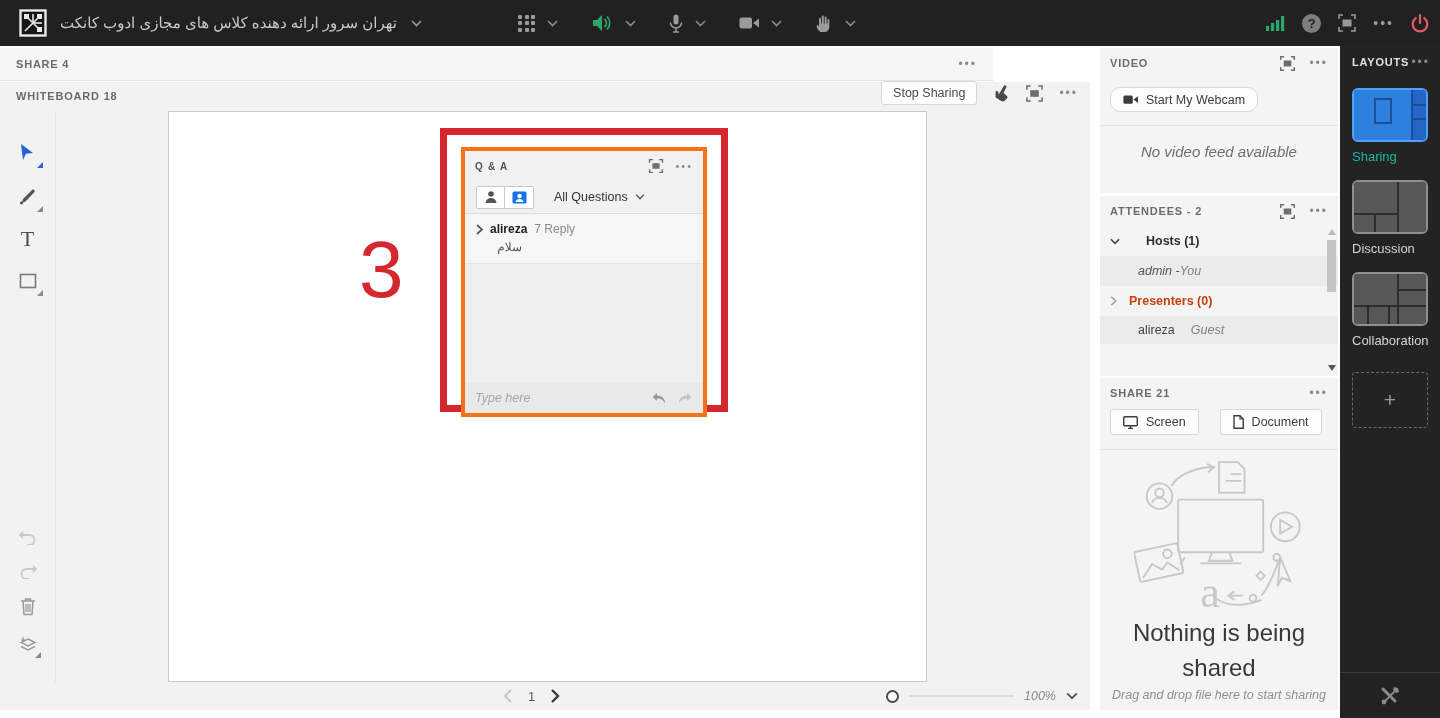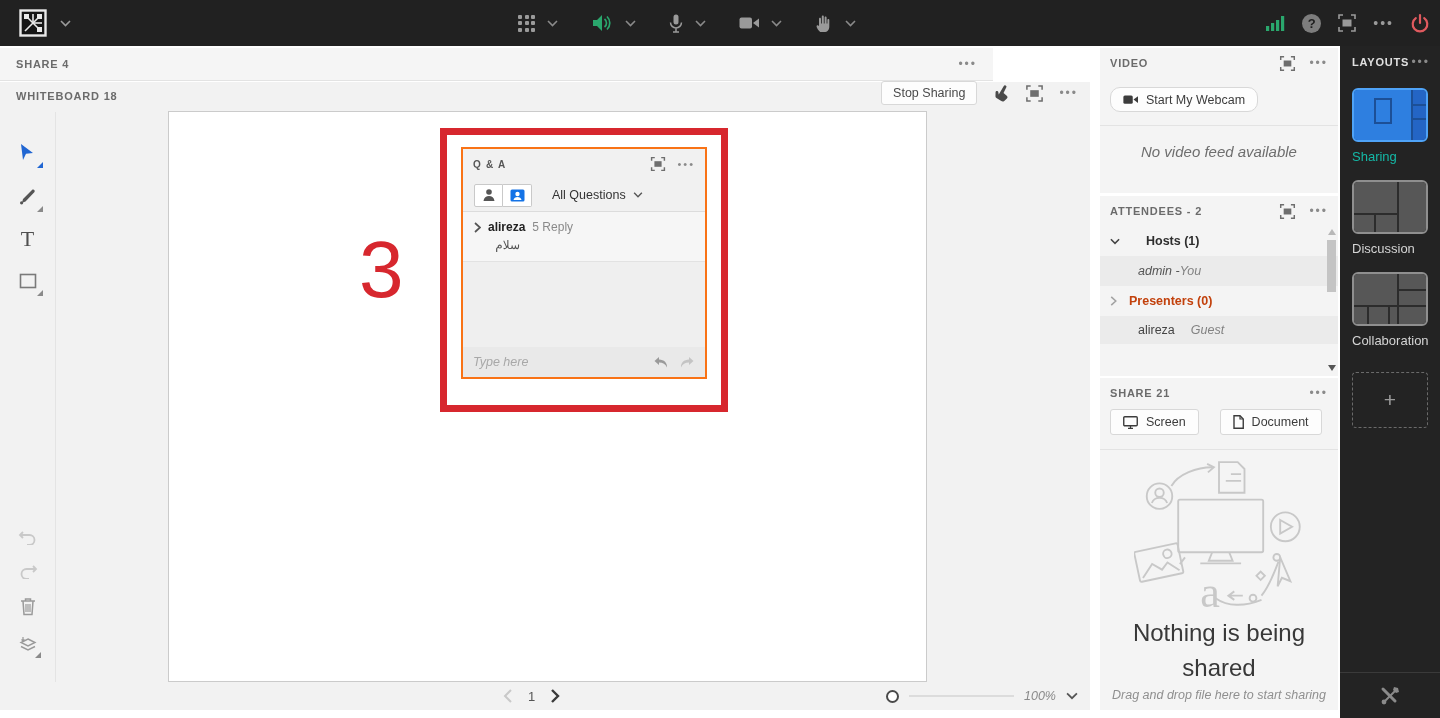--- a/index.html
+++ b/index.html
@@ -42,22 +42,22 @@
   #tool-shape { margin-top:16px; }
   #wb-tools-bottom { margin-top:auto; margin-bottom:26px; display:flex; flex-direction:column; gap:18px; align-items:center; }
   #wb-canvas { position:absolute; left:168px; top:29px; width:759px; height:571px;
     background:#fff; border:1px solid #cbcbcb; }
   #wb-annotation-3 { position:absolute; left:190px; top:118px; font-size:80px; font-weight:300;
     color:#d7272e; line-height:1; }
   #qa-highlight-rect { position:absolute; left:271px; top:16px; width:288px; height:284px;
     border:7px solid #d7272e; }
 
   
-  #qa-pod { position:absolute; left:292px; top:35px; width:246px; height:232px; background:#f1f1f1;
-    border:2px solid #f97316; display:flex; flex-direction:column; }
+  #qa-pod { position:absolute; left:292px; top:35px; width:246px; height:270px; background:#f1f1f1;
+    border:4px solid #f97316; display:flex; flex-direction:column; }
   #qa-header { height:30px; display:flex; align-items:center; padding:0 10px; }
   #qa-header .pod-title { font-size:10px; letter-spacing:1.2px; color:#555; }
   #qa-toolbar { height:33px; display:flex; align-items:center; padding:0 11px; border-bottom:1px solid #dcdcdc; }
   .qa-toggle { width:29px; height:23px; background:#fff; border:1px solid #c9c9c9;
     display:flex; align-items:center; justify-content:center; cursor:pointer; }
   #qa-filter { margin-left:20px; display:flex; align-items:center; gap:7px; cursor:pointer; }
   #qa-filter span { font-size:12.5px; color:#333; }
   #qa-question { background:#f6f6f6; border-bottom:1px solid #e2e2e2; padding:8px 11px 9px; }
   #qa-question-row1 { display:flex; align-items:center; gap:7px; }
   #qa-author { font-size:12px; font-weight:bold; color:#222; }
@@ -157,20 +157,21 @@
         <line x1="14" y1="14" x2="22" y2="22"></line>
       <line x1="14" y1="14" x2="14" y2="5"></line>
         <line x1="14" y1="14" x2="23" y2="14"></line>
     </g>
     <rect x="5" y="5" width="5" height="5" fill="#e9e9e9"></rect>
     <rect x="18" y="18" width="5" height="5" fill="#e9e9e9"></rect>
     <rect x="18" y="5" width="5" height="5" fill="#e9e9e9"></rect>
   </svg>
 
   <div id="room-title">
+    <span class="title-text">تهران سرور ارائه دهنده کلاس های مجازی ادوب کانکت</span>
     <svg class="chev" width="11" height="7" viewBox="0 0 11 7">
       <path d="M1 1l4.5 4.5L10 1" fill="none" stroke="#9a9a9a" stroke-width="1.6"></path>
     </svg>
   </div>
 
   <div id="tb-center" class="tb-icons">
     <div class="tb-group">
       <span class="grid9">
           <i></i>
           <i></i>
@@ -344,21 +345,21 @@
               <path d="M1 1l4.5 4.5L10 1" fill="none" stroke="#555" stroke-width="1.6"></path>
             </svg>
         </span>
       </div>
       <div id="qa-question">
         <div id="qa-question-row1">
           <svg width="7" height="11" viewBox="0 0 7 11">
               <path d="M1 1l5 4.5L1 10" fill="none" stroke="#555" stroke-width="1.7"></path>
             </svg>
           <span id="qa-author">alireza</span>
-          <span id="qa-replies">5 Reply</span>
+          <span id="qa-replies">7 Reply</span>
         </div>
         <div id="qa-question-text">سلام</div>
       </div>
       <div id="qa-spacer"></div>
       <div id="qa-footer">
         <input id="qa-input" placeholder="Type here" style="">
         <svg width="16" height="13" viewBox="0 0 16 13">
           <path d="M6 1L1.5 5 6 9V6.5c4 0 6.5 1.5 8 5 .3-4.8-2.8-7.8-8-8z" fill="#9a9a9a"></path>
         </svg>
         <svg width="16" height="13" viewBox="0 0 16 13">

